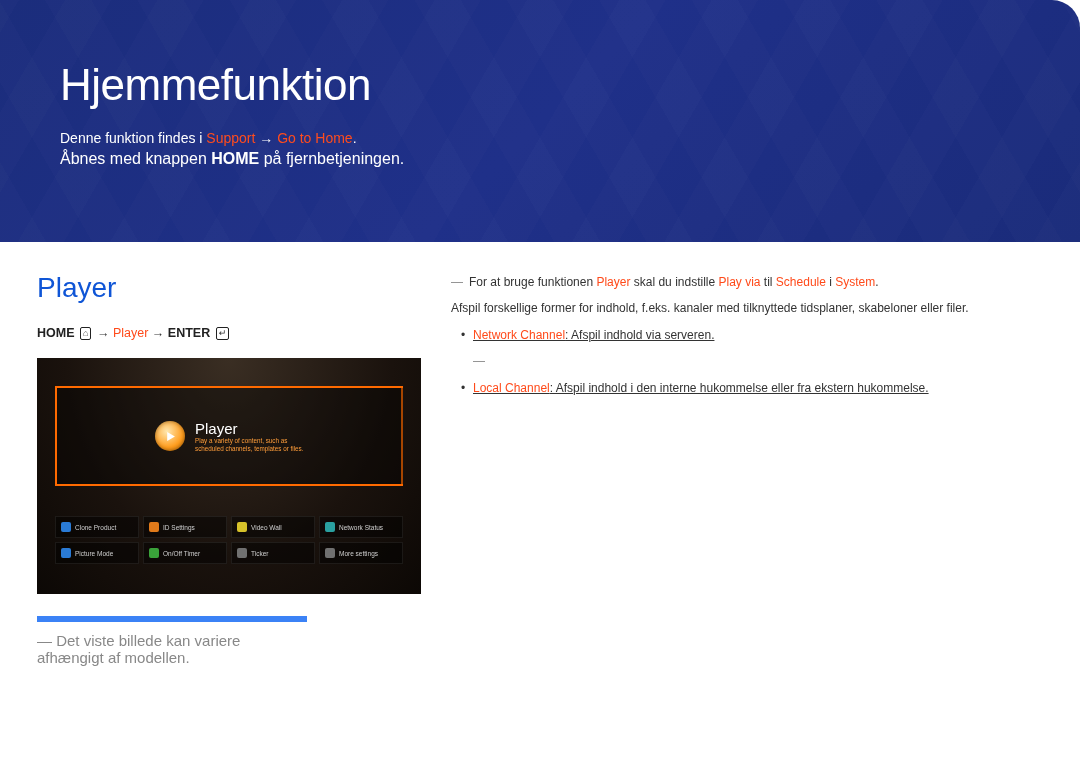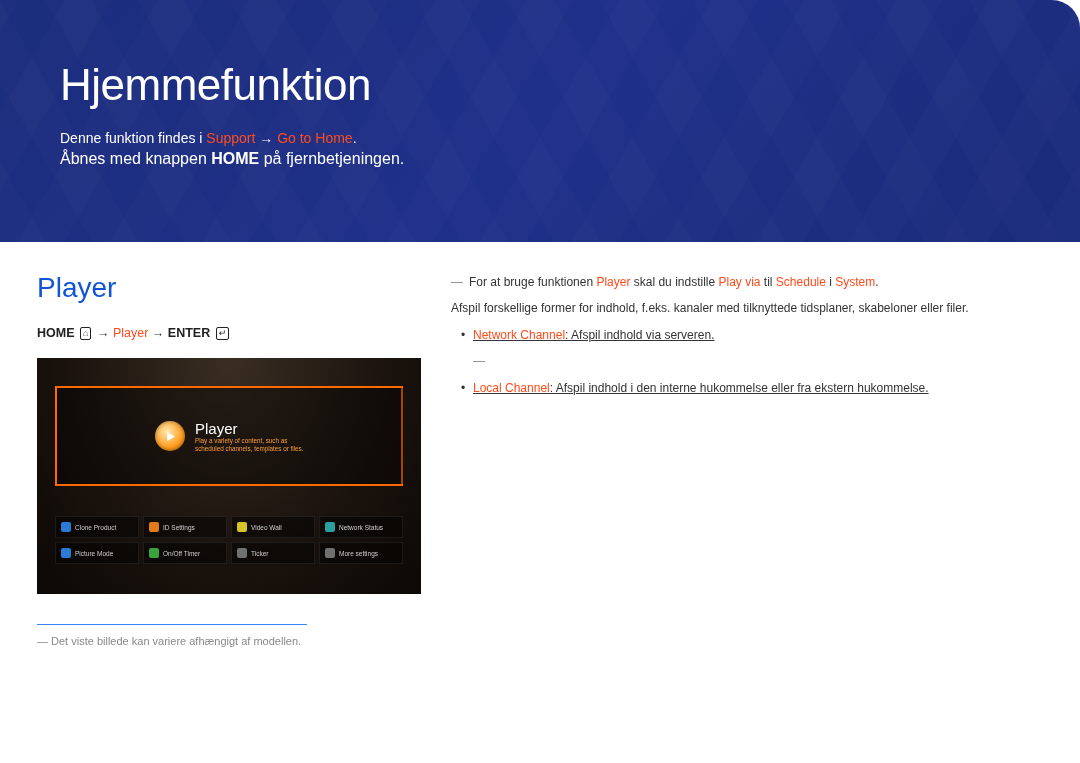--- a/index.html
+++ b/index.html
@@ -94,21 +94,21 @@
   color: #cfcfcf;
   overflow: hidden;
 }
 .btn-cell .glyph { width: 10px; height: 10px; flex-shrink: 0; border-radius: 2px; }
 .g-blue { background: #2a7bd6; }
 .g-orange { background: #e07a1a; }
 .g-green { background: #3aa23a; }
 .g-yellow { background: #d6c22a; }
 .g-teal { background: #2aa0a0; }
 .g-gray { background: #707070; }
-.footnote { font-size: 11px; color: #888; margin-top: 30px; border-top: 1px solid #3b82f6; padding-top: 10px; width: 270px; }
+.footnote { font-size: 15px; color: #888; margin-top: 22px; border-top: 6px solid #3b82f6; padding-top: 10px; width: 270px; }
 .footnote-dash { color: #888; }
 
 .right p { margin-bottom: 6px; }
 .note-line { display: flex; gap: 6px; align-items: flex-start; }
 .note-dash { color: #888; flex-shrink: 0; line-height: 1.7; }
 .bullet-list { list-style: none; margin-top: 4px; text-decoration: underline; }
 .bullet-list li { position: relative; padding-left: 22px; margin-bottom: 6px; }
 .bullet-list li::before { content: "•"; position: absolute; left: 10px; color: #333; }
 .sub-note { padding-left: 22px; display: flex; gap: 6px; align-items: flex-start; margin-bottom: 6px; }
 </style>

